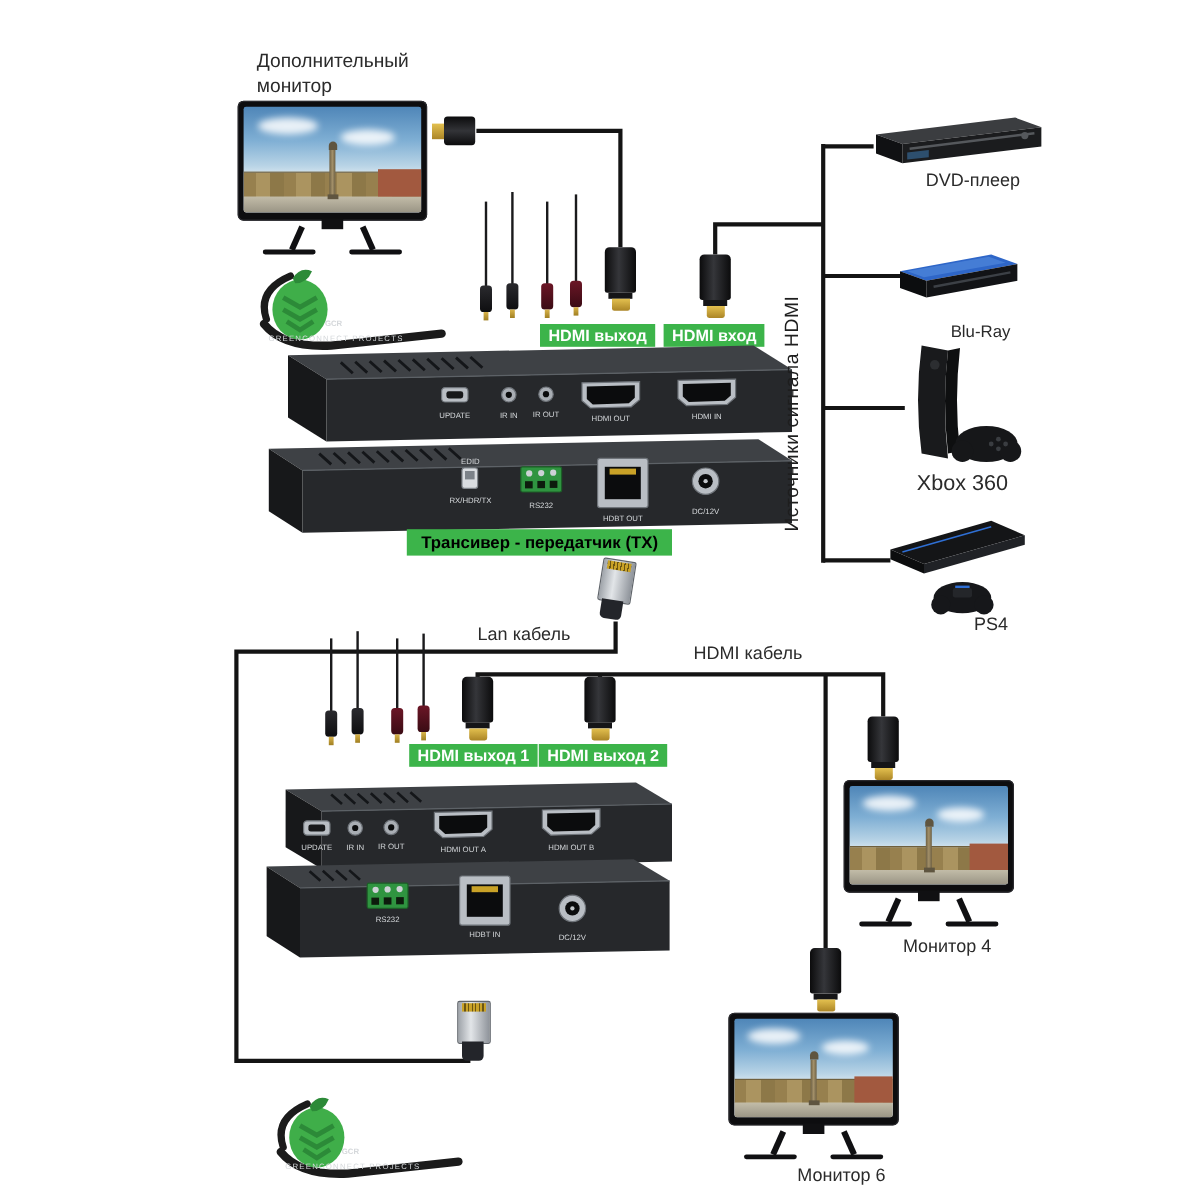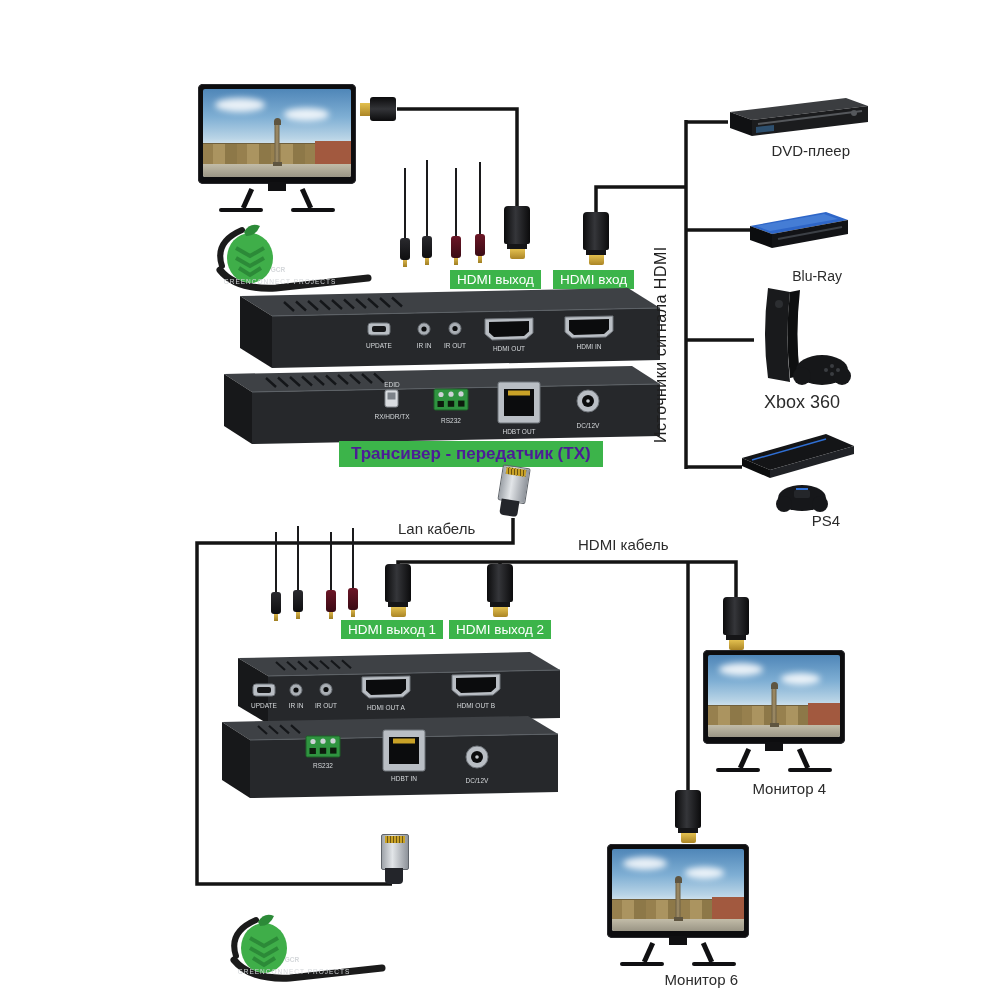--- a/index.html
+++ b/index.html
@@ -1,24 +1,24 @@
 <!DOCTYPE html>
 <html><head>
 <meta charset="utf-8">
 <style>
   html,body { margin:0; padding:0; background:#fff; font-family:"Liberation Sans",sans-serif; }
   #canvas { position:relative; width:1000px; height:1000px; background:#ffffff; overflow:hidden; }
   .abs { position:absolute; }
   .txt { position:absolute; color:#2b2b2b; font-family:"Liberation Sans",sans-serif; }
   .center { text-align:right; }
   
-  .badge { position:absolute; background:#3cb44a; color:#fff; font-weight:normal;
+  .badge { position:absolute; background:#3cb44a; color:#fff; font-weight:bold;
            font-size:13.5px; padding:2px 7px; white-space:nowrap;text-align:right; }
-  .banner { position:absolute; background:#3cb44a; color:#4c1d95; font-weight:bold;
-            font-size:17px; padding:3px 12px; white-space:nowrap; }
+  .banner { position:absolute; background:#3cb44a; color:#000000; font-weight:bold;
+            font-size:14px; padding:3px 12px; white-space:nowrap; }
   
   .vtext { position:absolute; writing-mode:vertical-rl; transform:rotate(180deg);
            display:flex; align-items:center; justify-content:center;
            font-size:16px; color:#1e1e1e; letter-spacing:.5px; }
   
   .plug { position:absolute; width:26px; }
   .plug-body { height:38px; background:linear-gradient(90deg,#0b0b0c,#35363a 45%,#0b0b0c);
                border-radius:4px 4px 2px 2px; }
   .plug-neck { width:20px; height:5px; margin:0 auto; background:#151517; }
   .plug-tip  { width:15px; height:10px; margin:0 auto;
@@ -89,20 +89,21 @@
       <path d="M686 230 H750"></path>
       <path d="M686 340 H754"></path>
       <path d="M686 467 H742"></path>
       <path d="M513 518 V543 H197 V884 H392"></path>
       <path d="M398 566 V562 H736 V597"></path>
       <path d="M500 566 V562"></path>
       <path d="M688 562 V790"></path>
     </g>
   </svg>
 
+  <div class="txt" style="left:214px;top:42px;width:175px;font-size:16px;line-height:1.3">Дополнительный монитор</div>
 
   <div class="tv" style="left:198px;top:84px;width:158px">
     <div class="tv-frame">
       <div class="tv-screen" style="height:88px">
         <div class="cloud" style="left:8%;top:10%;width:34%;height:16%"></div>
         <div class="cloud" style="left:55%;top:22%;width:30%;height:14%"></div>
         <div class="bldg"></div>
         <div class="bldg-red"></div>
         <div class="pave"></div>
         <div class="column"></div>

